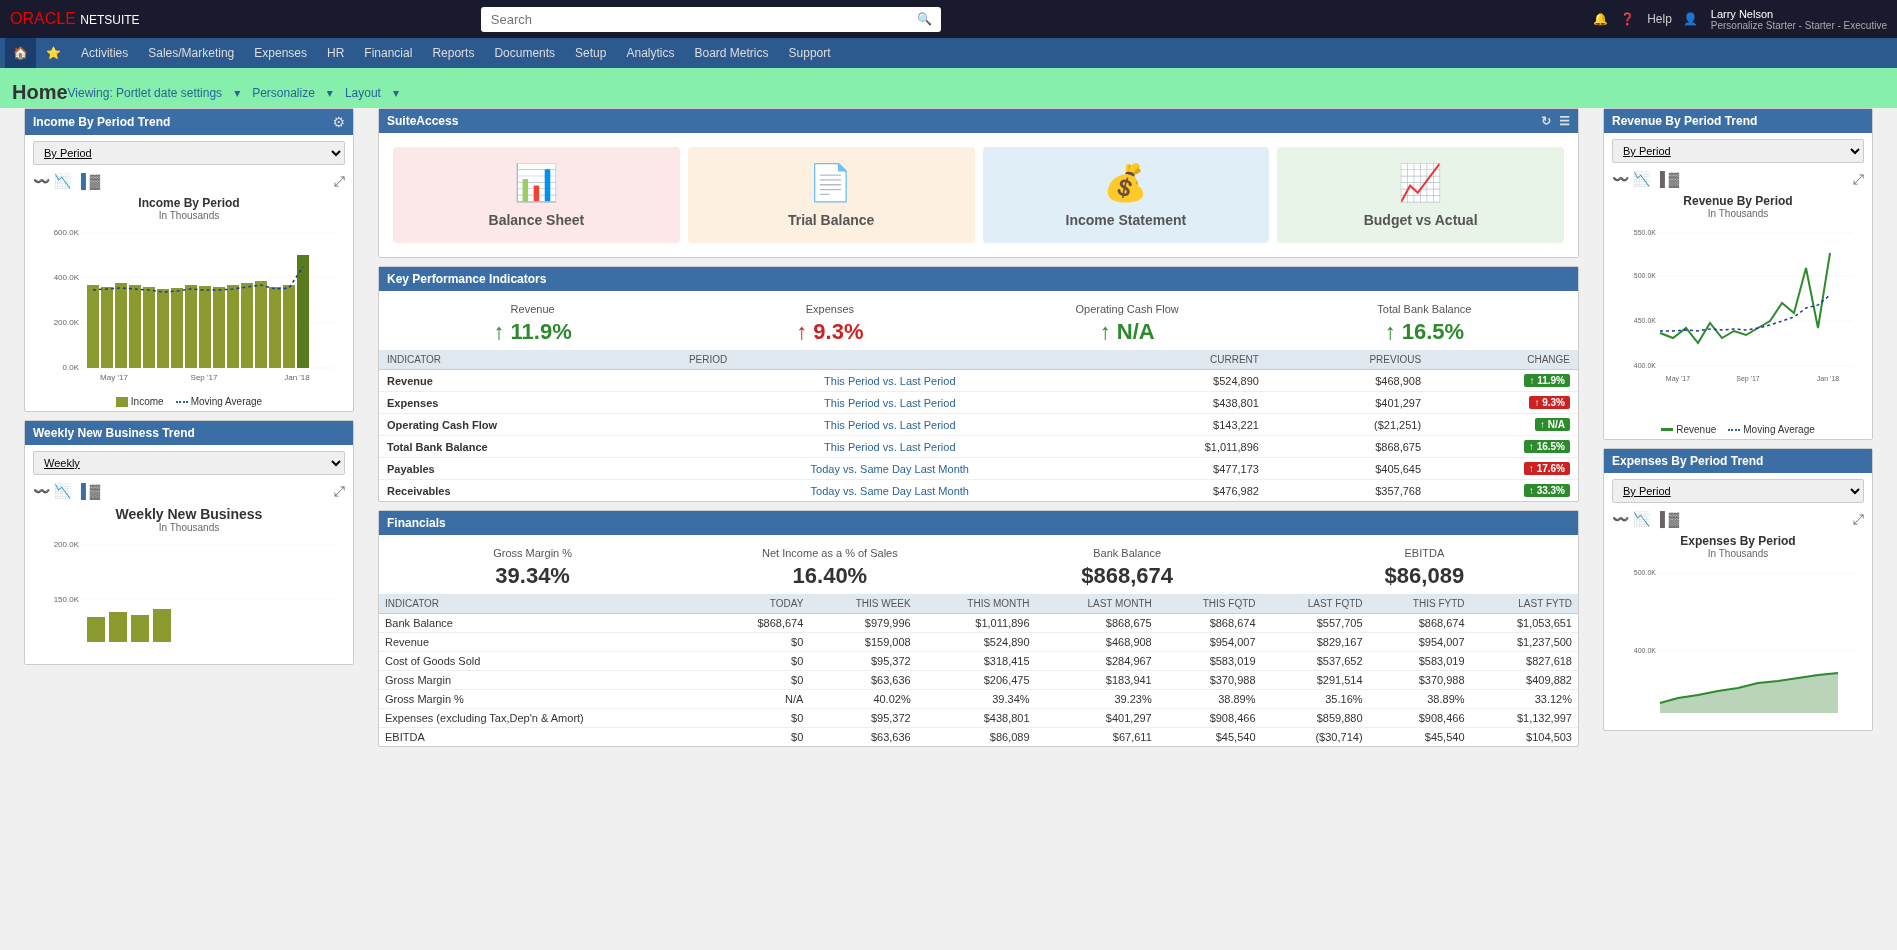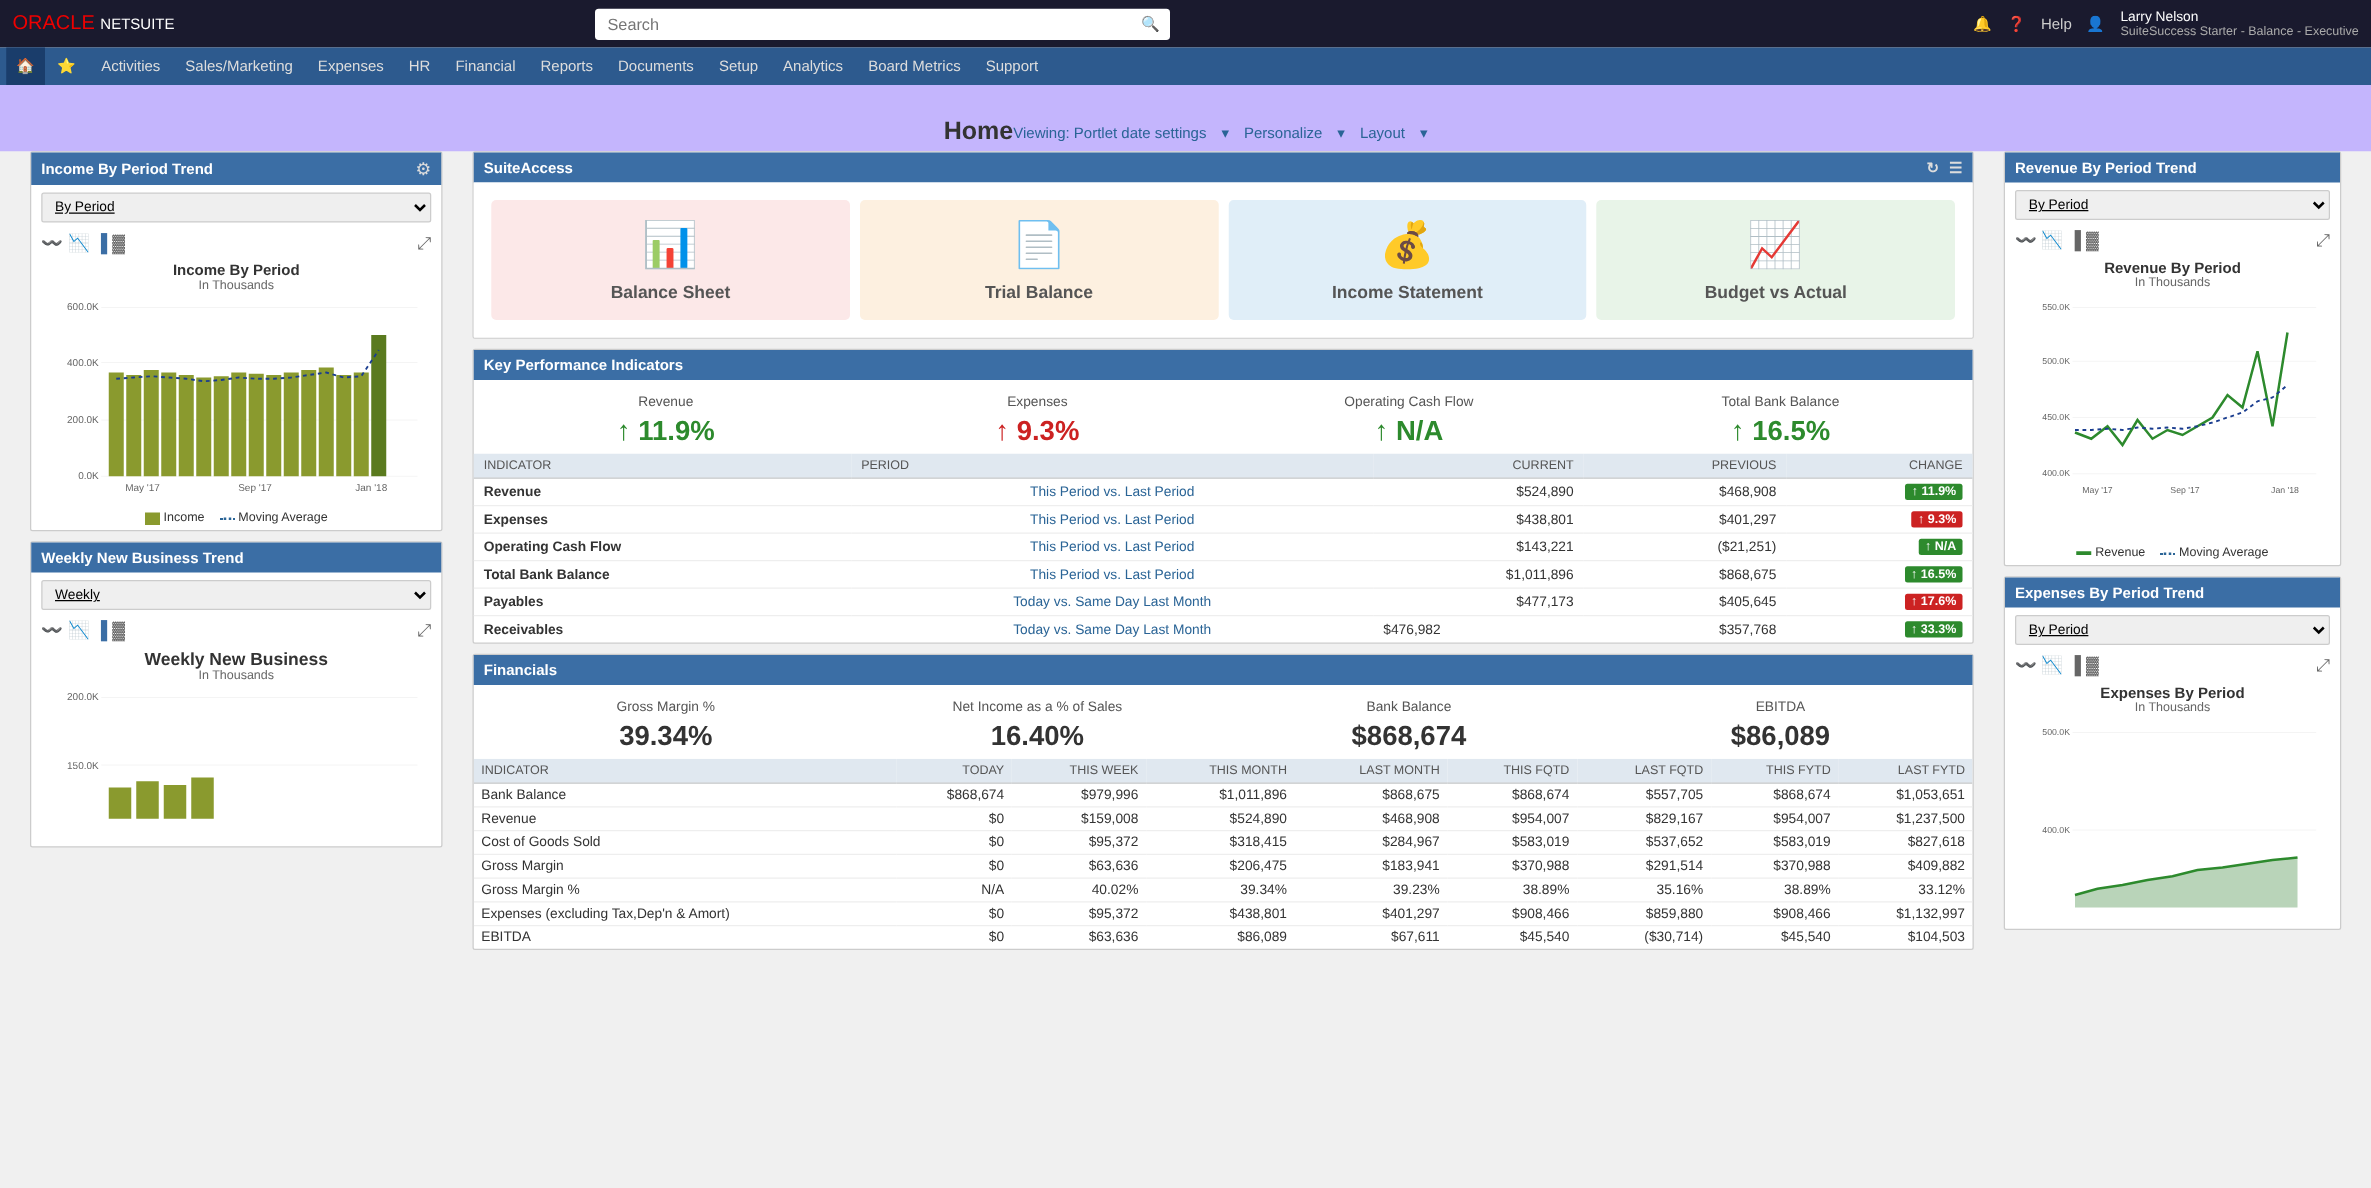--- a/index.html
+++ b/index.html
@@ -15,21 +15,21 @@
     .topbar-right { margin-left: auto; display: flex; align-items: center; gap: 12px; color: #ccc; font-size: 12px; }
     .topbar-right .user-name { color: #fff; font-size: 11px; }
     .topbar-right .user-sub { color: #aaa; font-size: 10px; }
 
     
     .navbar { background: #2d5a8e; display: flex; align-items: center; padding: 0 5px; height: 30px; }
     .navbar a { color: #ddd; text-decoration: none; padding: 0 10px; font-size: 12px; height: 30px; display: flex; align-items: center; }
     .navbar .home-icon { color: #fff; background: #1a3d6b; }
 
     
-    .page-header { display: flex; align-items: center; justify-content: center; padding: 26px 12px 4px; background: #c4b5fd; }
+    .page-header { display: flex; align-items: center; justify-content: flex-start; padding: 13px 12px 4px; background: #86efac; }
     .page-title { font-size: 20px; font-weight: bold; color: #333; }
     .page-header-right { display: flex; gap: 12px; font-size: 12px; color: #2a6496; }
     .page-header-right a { color: #2a6496; text-decoration: none; cursor: pointer; }
 
     
     .main-layout { display: flex; gap: 24px; padding: 0 24px 8px; }
     .col-left { width: 330px; flex-shrink: 0; display: flex; flex-direction: column; gap: 8px; }
     .col-center { flex: 1; display: flex; flex-direction: column; gap: 8px; }
     .col-right { width: 270px; flex-shrink: 0; display: flex; flex-direction: column; gap: 8px; }
 
@@ -104,21 +104,21 @@
     <input type="text" placeholder="Search" style="">
     <span class="search-icon">🔍</span>
   </div>
   <div class="topbar-right">
     <span style="cursor:pointer;">🔔</span>
     <span style="cursor:pointer;">❓</span>
     <span>Help</span>
     <span style="cursor:pointer;">👤</span>
     <div>
       <div class="user-name">Larry Nelson</div>
-      <div class="user-sub">SuiteSuccess Starter - Balance - Executive</div>
+      <div class="user-sub">Personalize Starter - Starter - Executive</div>
     </div>
   </div>
 </div>
 
 <div class="navbar">
   <a href="#" class="home-icon" style="padding:0 8px;">🏠</a>
   <a href="#">⭐</a>
   <a href="#">Activities</a>
   <a href="#">Sales/Marketing</a>
   <a href="#">Expenses</a>
@@ -351,21 +351,21 @@
           <tr>
             <td style="font-weight:bold;">Payables</td>
             <td class="link">Today vs. Same Day Last Month</td>
             <td style="text-align:right;">$477,173</td>
             <td style="text-align:right;">$405,645</td>
             <td style="text-align:right;"><span class="change-badge badge-red">↑ 17.6%</span></td>
           </tr>
           <tr>
             <td style="font-weight:bold;">Receivables</td>
             <td class="link">Today vs. Same Day Last Month</td>
-            <td style="">$476,982</td>
+            <td style="text-align:right;">$476,982</td>
             <td style="text-align:right;">$357,768</td>
             <td style="text-align:right;"><span class="change-badge badge-green">↑ 33.3%</span></td>
           </tr>
         </tbody>
       </table>
     </div>
 
     <div class="panel">
       <div class="panel-header">
         <span>Financials</span>

